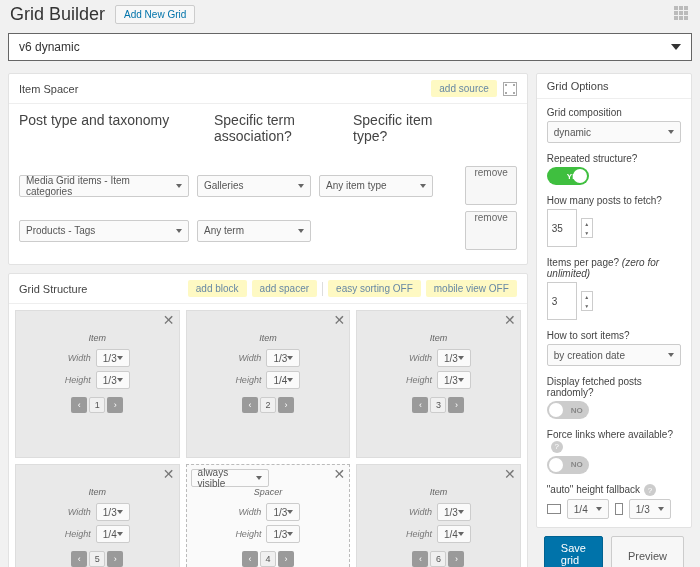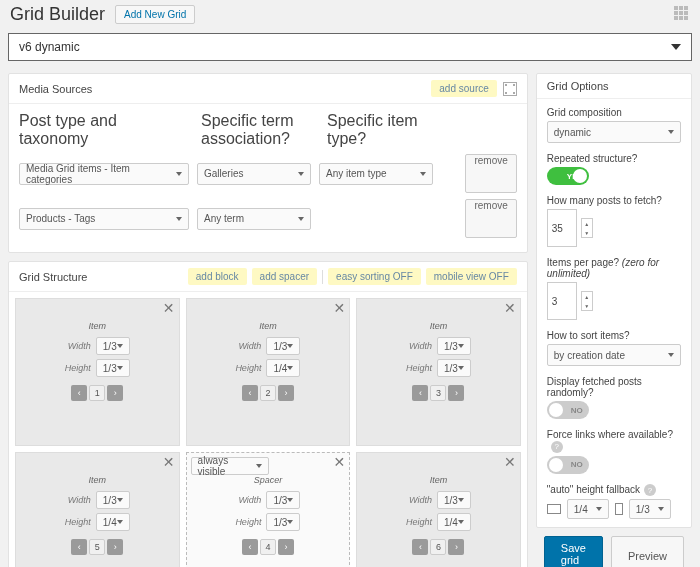--- a/index.html
+++ b/index.html
@@ -16,21 +16,21 @@
 .main{display:flex;gap:8px;padding:0 8px}
 .left{flex:1;display:flex;flex-direction:column;gap:8px}
 .panel{background:#fff;border:1px solid #e2e2e2;border-radius:2px}
 .panel-header{display:flex;align-items:center;justify-content:space-between;padding:6px 10px;border-bottom:1px solid #eee;color:#444;font-size:11px}
 .panel-header .actions{display:flex;gap:6px;align-items:center}
 .chip{background:#fef9c3;color:#6788a4;padding:3px 8px;font-size:10px;border-radius:2px;cursor:pointer}
 .expand-icon{width:14px;height:14px;border:1px solid #aaa;position:relative}
 .expand-icon:before,.expand-icon:after{content:"";position:absolute;background:#aaa}
 .expand-icon:before{width:2px;height:2px;left:1px;top:1px;box-shadow:8px 0 #aaa,0 8px #aaa,8px 8px #aaa}
 .src-body{padding:8px 10px}
-.src-head{display:flex;gap:12px;color:#444;font-size:16px;margin-bottom:6px}
+.src-head{display:flex;gap:25px;color:#444;font-size:14px;margin-bottom:22px}
 .src-head div:nth-child(1){flex:0 0 170px}
 .src-head div:nth-child(2){flex:0 0 114px}
 .src-head div:nth-child(3){flex:0 0 114px}
 .src-row{display:flex;gap:8px;align-items:center;margin-bottom:6px}
 .sel{height:22px;border:1px solid #ccc;background:#fafafa;display:flex;align-items:center;justify-content:space-between;padding:0 6px;font-size:10px;color:#555;border-radius:2px}
 .sel .mini-caret{width:0;height:0;border-left:3px solid transparent;border-right:3px solid transparent;border-top:4px solid #666}
 .col-a{flex:0 0 170px}.col-b{flex:0 0 114px}.col-c{flex:0 0 114px}
 .src-row .remove{margin-left:auto;height:39px;border:1px solid #ccc;background:#f7f7f7;color:#666;padding:0 8px;font-size:10px;border-radius:2px;cursor:pointer}
 .structure-actions{display:flex;gap:5px;align-items:center}
 .divider{width:1px;height:14px;background:#ddd}
@@ -97,21 +97,21 @@
     <span>v6 dynamic</span>
     <span class="caret"></span>
   </div>
 </div>
 
 <div class="main">
   <div class="left">
 
     <div class="panel">
       <div class="panel-header">
-        <span>Media Sources</span>
+        <span>Item Spacer</span>
         <div class="actions">
           <span class="chip">add source</span>
           <span class="expand-icon"></span>
         </div>
       </div>
       <div class="src-body">
         <div class="src-head">
           <div>Post type and taxonomy</div>
           <div>Specific term association?</div>
           <div>Specific item type?</div>

